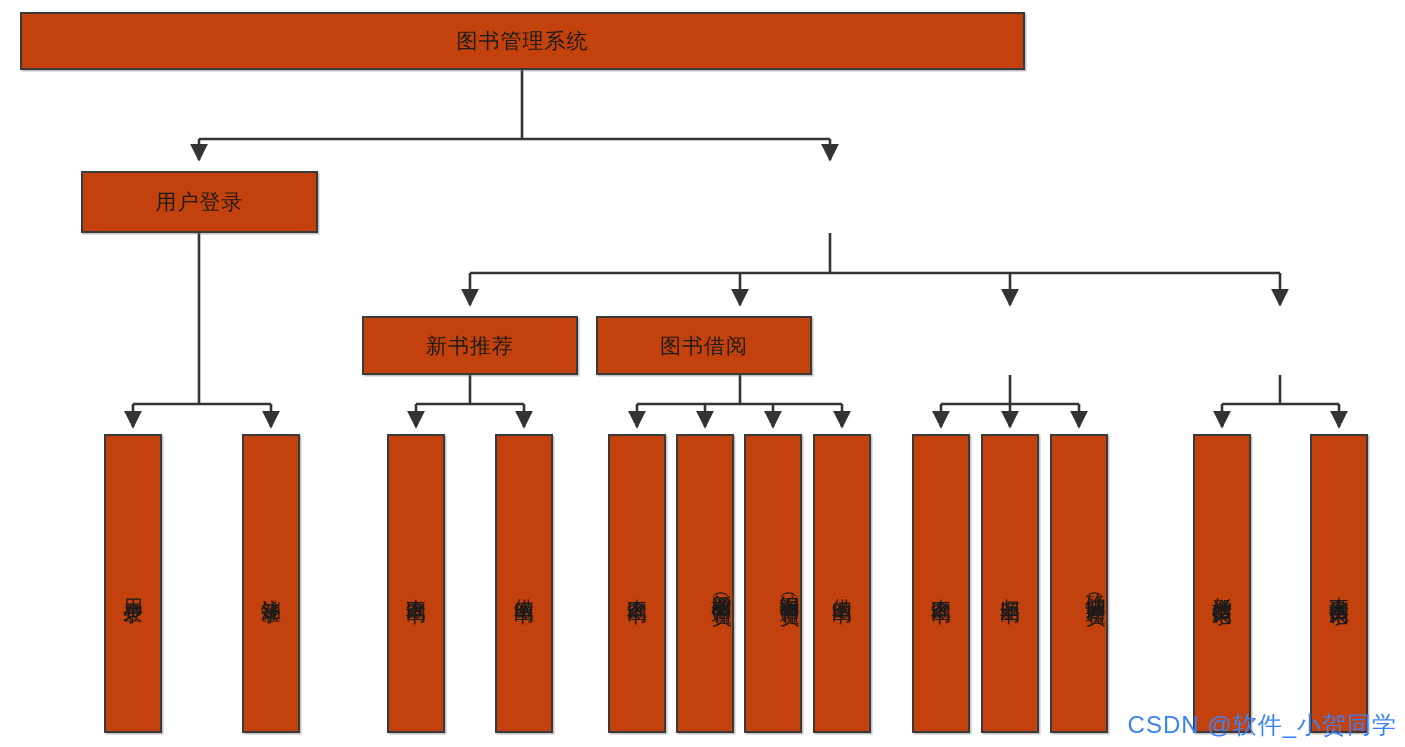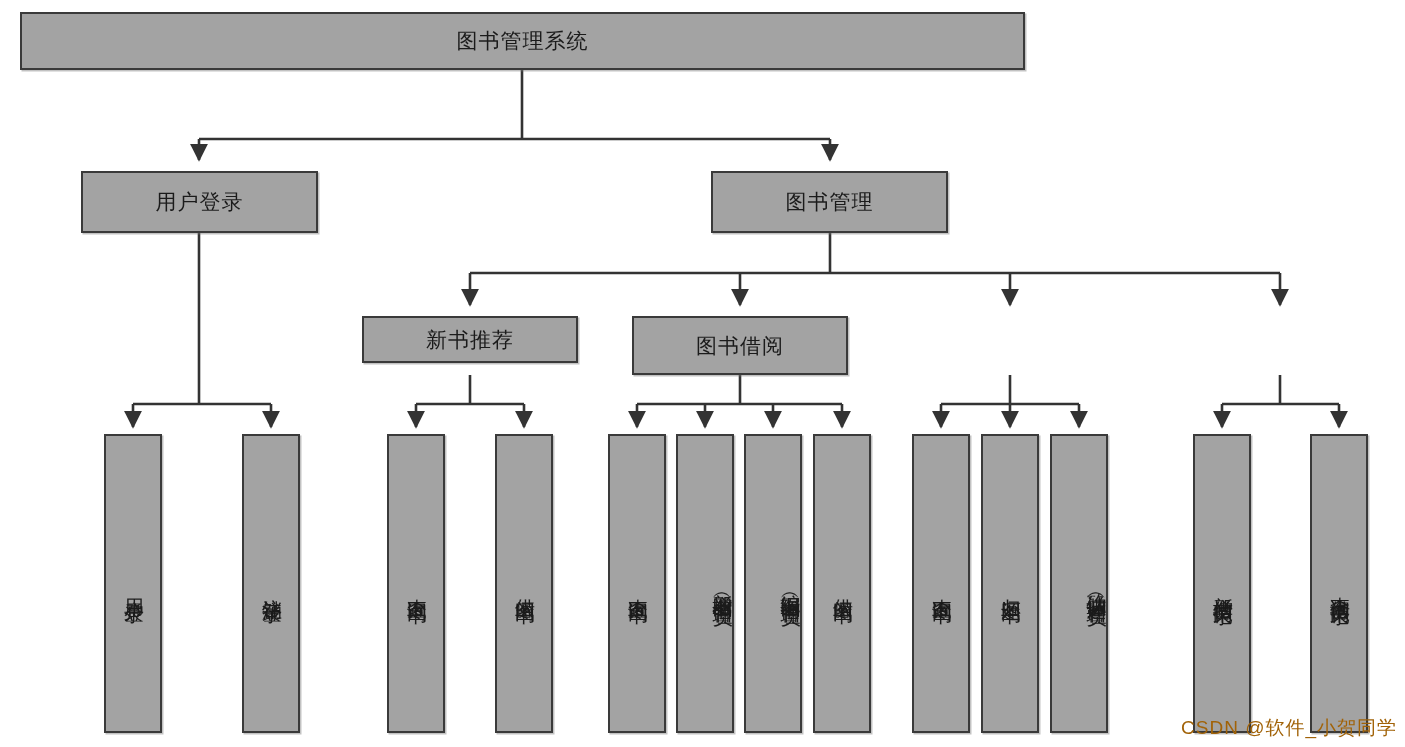--- a/index.html
+++ b/index.html
@@ -23,28 +23,27 @@
     left: 0;
     top: 0;
     width: 1405px;
     height: 747px;
     pointer-events: none;
   }
   .node {
     position: absolute;
     box-sizing: border-box;
     border: 2.5px solid #3a3a3a;
-    background: #a3a3a3;
+    background: #c2410c;
     display: flex;
     align-items: center;
     justify-content: center;
     color: #1b1b1b;
     text-align: center;
     box-shadow: 1.5px 1.5px 0 rgba(120,120,120,0.45);
-    font-family: Liberation Mono, monospace;
   }
   .node.horiz {
     font-size: 21px;
     letter-spacing: 1px;
   }
   .node.vert {
     writing-mode: vertical-rl;
     text-orientation: upright;
     font-size: 20px;
     letter-spacing: 2px;
@@ -62,22 +61,22 @@
     display: block;
     white-space: nowrap;
   }
   .node.vert.center-run {
     align-items: center;
   }
   .watermark {
     position: absolute;
     right: 8px;
     bottom: 6px;
-    font-size: 19px;
-    color: #a16207;
+    font-size: 24px;
+    color: #3b82f6;
     letter-spacing: 1px;
     white-space: nowrap;
     font-family: "Liberation Sans", "DejaVu Sans", sans-serif;
   }
 </style>
 </head>
 <body>
 
 <div id="canvas">
 
@@ -131,28 +130,25 @@
     </g>
   </svg>
 
   <div class="node horiz" style="left:20px; top:12px; width:1005px; height:58px;">
     <span>图书管理系统</span>
   </div>
 
   <div class="node horiz" style="left:81px; top:171px; width:237px; height:62px;">
     <span>用户登录</span>
   </div>
-  <div class="node horiz" style="left:711px; top:171px; width:237px; height:62px;">
-    <span>图书管理</span>
-  </div>
 
-  <div class="node horiz" style="left:362px; top:316px; width:216px; height:47px;">
+  <div class="node horiz" style="left:362px; top:316px; width:216px; height:59px;">
     <span>新书推荐</span>
   </div>
-  <div class="node horiz" style="left:632px; top:316px; width:216px; height:59px;">
+  <div class="node horiz" style="left:596px; top:316px; width:216px; height:59px;">
     <span>图书借阅</span>
   </div>
 
   <div class="node vert center-run" style="left:104px; top:434px; width:58px; height:299px;">
     <span class="vtext">用户登录</span>
   </div>
   <div class="node vert center-run" style="left:242px; top:434px; width:58px; height:299px;">
     <span class="vtext">注销登录</span>
   </div>
 

